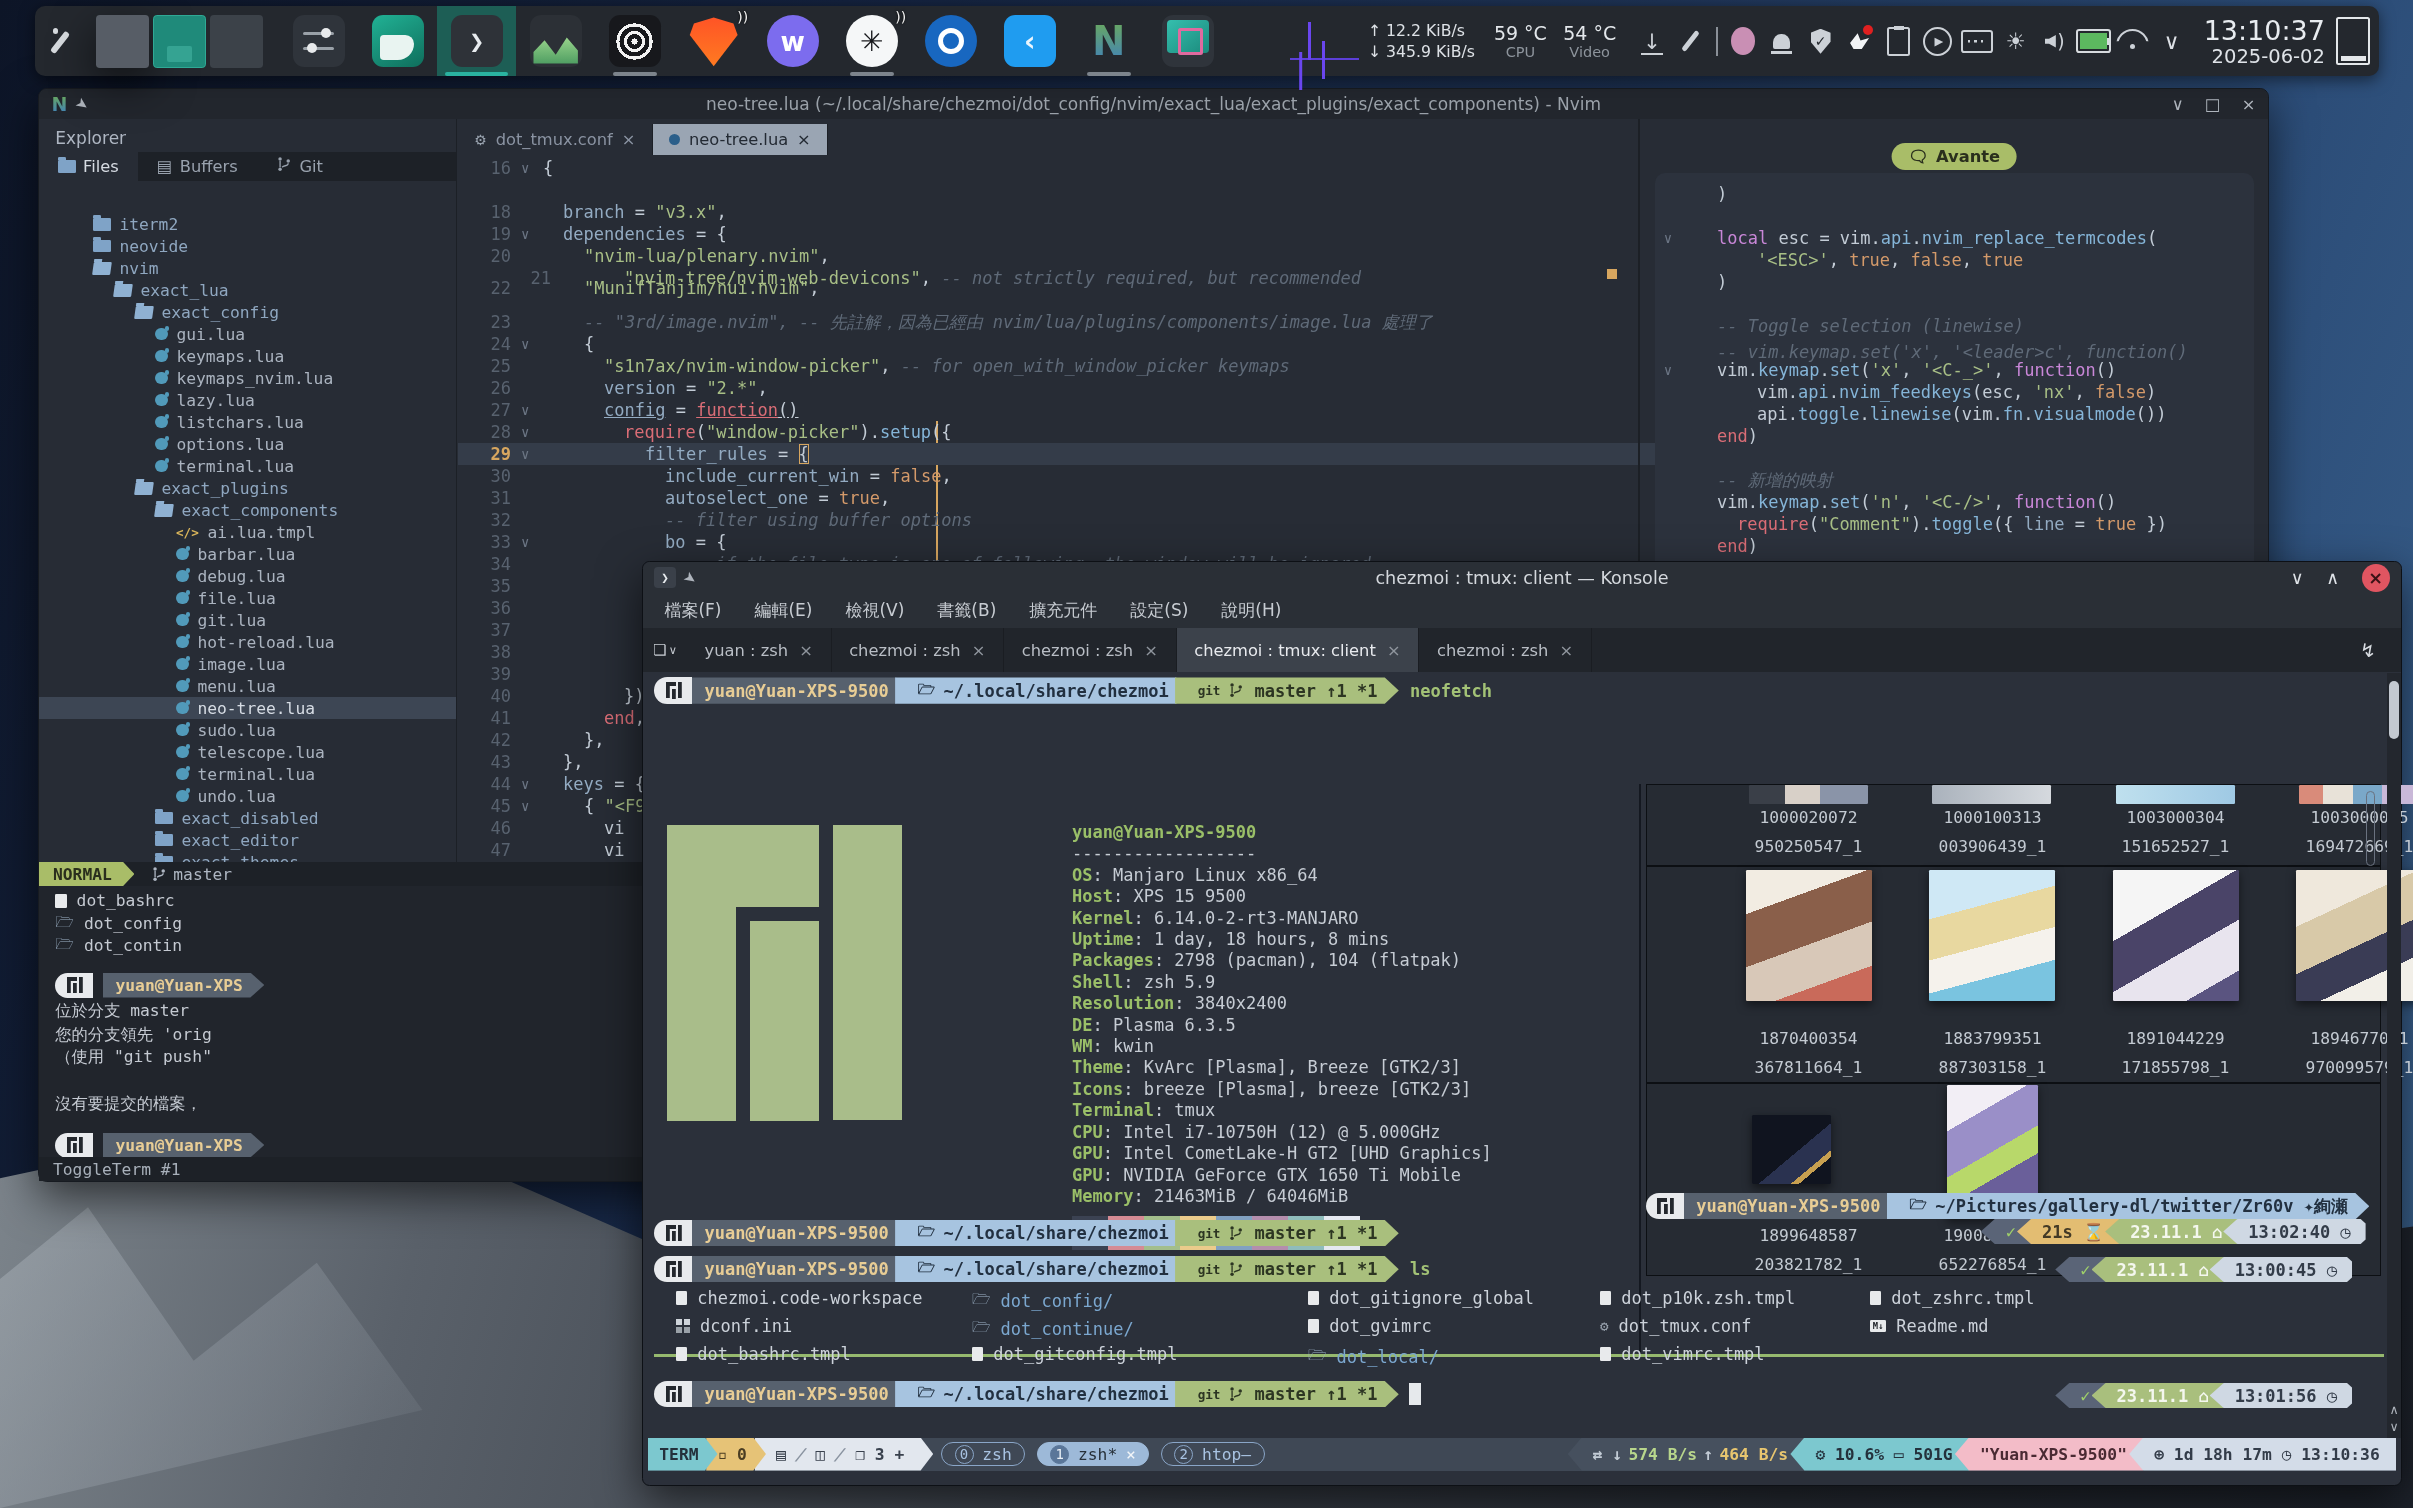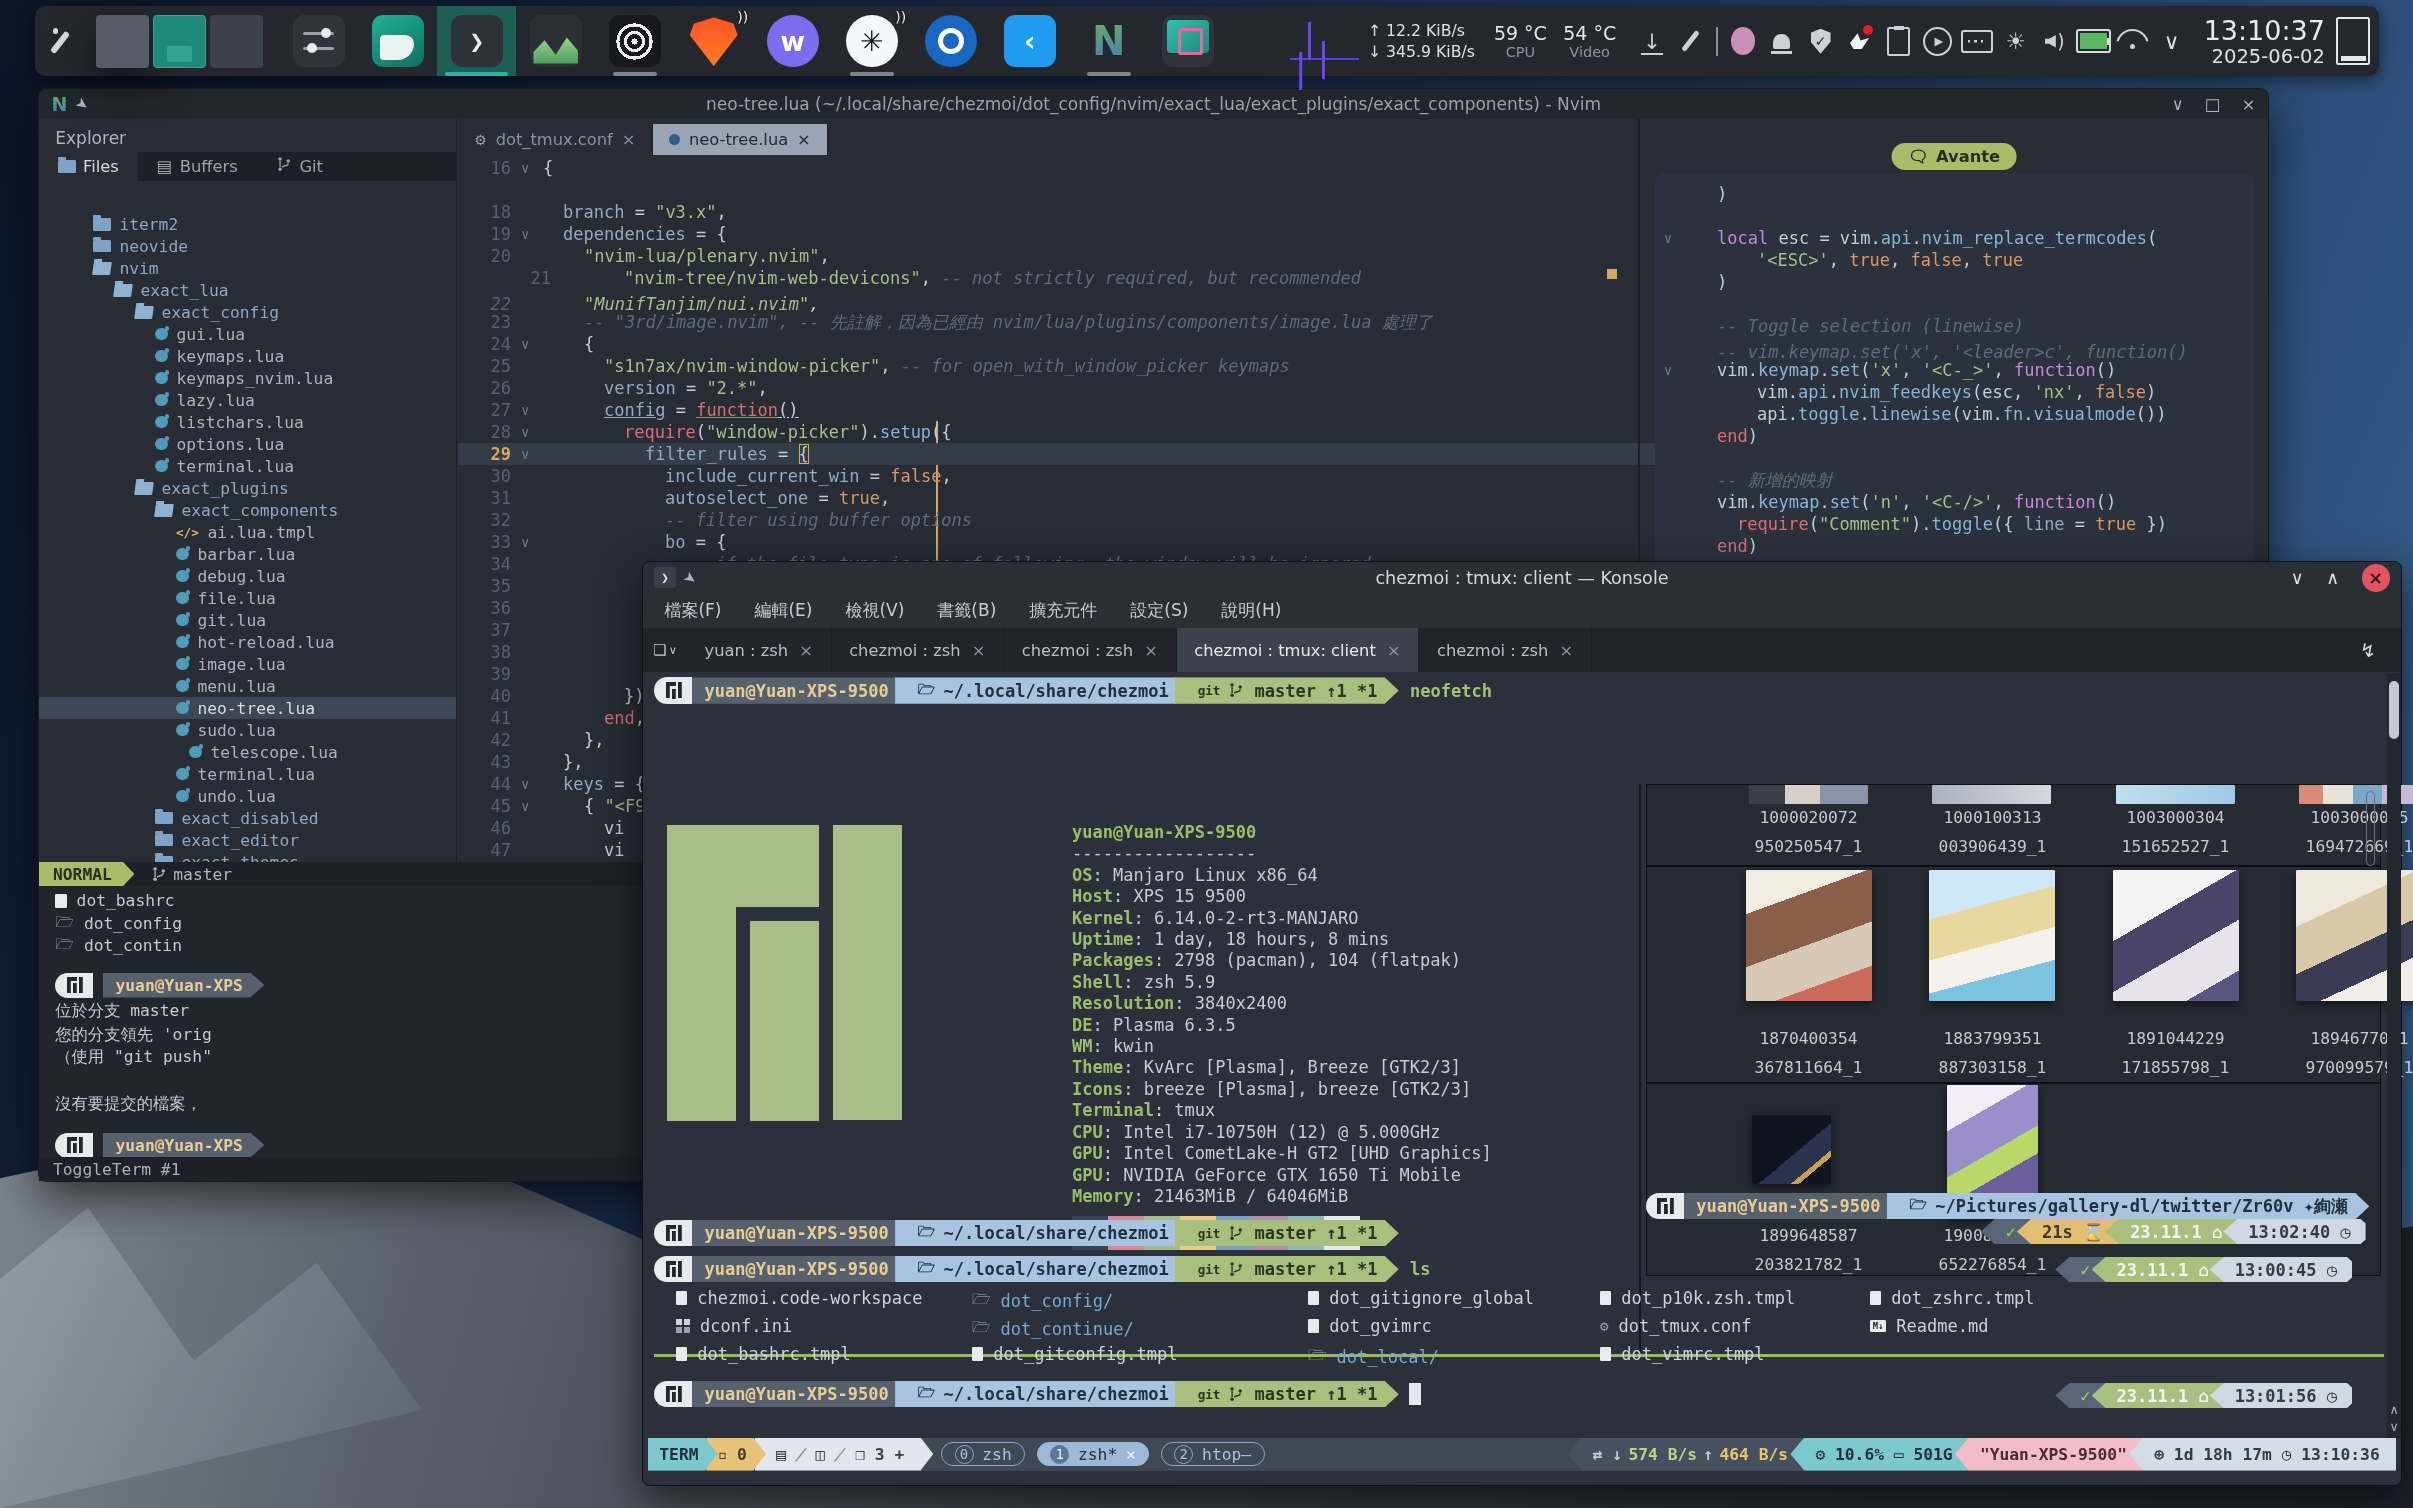--- a/index.html
+++ b/index.html
@@ -391,21 +391,21 @@
           <span class="lbl">menu.lua</span>
         </div>
         <div class="trow sel fileitem" style="top: 510px; padding-left: 137px;">
           <span class="ic ic-lua"></span>
           <span class="lbl">neo-tree.lua</span>
         </div>
         <div class="trow fileitem" style="top: 532px; padding-left: 137px;">
           <span class="ic ic-lua"></span>
           <span class="lbl">sudo.lua</span>
         </div>
-        <div class="trow fileitem" style="top: 554px; padding-left: 137px; margin-left: 13px;">
+        <div class="trow fileitem" style="top: 554px; padding-left: 137px;">
           <span class="ic ic-lua"></span>
           <span class="lbl">telescope.lua</span>
         </div>
         <div class="trow fileitem" style="top: 576px; padding-left: 137px;">
           <span class="ic ic-lua"></span>
           <span class="lbl">terminal.lua</span>
         </div>
         <div class="trow fileitem" style="top: 598px; padding-left: 137px;">
           <span class="ic ic-lua"></span>
           <span class="lbl">undo.lua</span>
@@ -490,21 +490,21 @@
         <span class="x">×</span>
       </div>
     </div>
   <div class="code">
       <div class="scopebar" style="top: 264px; height: 509px;"></div>
       <div class="cline" style="top: 0px;"><span class="gut">16</span><span class="fold">∨</span><span class="src" style="left: 85px;"><span class="w">{</span></span></div>
       <div class="cline" style="top: 44px;"><span class="gut">18</span><span class="src" style="left: 105px;"><span class="p">branch</span><span class="w"> = </span><span class="s">"v3.x"</span><span class="w">,</span></span></div>
       <div class="cline" style="top: 66px;"><span class="gut">19</span><span class="fold">∨</span><span class="src" style="left: 105px;"><span class="p">dependencies</span><span class="w"> = {</span></span></div>
       <div class="cline" style="top: 88px;"><span class="gut">20</span><span class="src" style="left: 126px;"><span class="s">"nvim-lua/plenary.nvim"</span><span class="w">,</span></span></div>
       <div class="cline" style="top: 110px; margin-left: 40px;"><span class="gut">21</span><span class="src" style="left: 126px;"><span class="s">"nvim-tree/nvim-web-devicons"</span><span class="w">, </span><span class="cm">-- not strictly required, but recommended</span></span></div>
-      <div class="cline" style="top: 136px; font-style: italic;"><span class="gut">22</span><span class="src" style="left: 126px;"><span class="s">"MunifTanjim/nui.nvim"</span><span class="w">,</span></span></div>
+      <div class="cline" style="top: 120px;"><span class="gut">22</span><span class="src" style="left: 126px;"><span class="s">"MunifTanjim/nui.nvim"</span><span class="w">,</span></span></div>
       <div class="cline" style="top: 154px;"><span class="gut">23</span><span class="src" style="left: 126px;"><span class="cm">-- "3rd/image.nvim", -- 先註解，因為已經由 nvim/lua/plugins/components/image.lua 處理了</span></span></div>
       <div class="cline" style="top: 176px;"><span class="gut">24</span><span class="fold">∨</span><span class="src" style="left: 126px;"><span class="w">{</span></span></div>
       <div class="cline" style="top: 198px;"><span class="gut">25</span><span class="src" style="left: 146px;"><span class="s">"s1n7ax/nvim-window-picker"</span><span class="w">, </span><span class="cm">-- for open_with_window_picker keymaps</span></span></div>
       <div class="cline" style="top: 220px;"><span class="gut">26</span><span class="src" style="left: 146px;"><span class="p">version</span><span class="w"> = </span><span class="s">"2.*"</span><span class="w">,</span></span></div>
       <div class="cline" style="top: 242px;"><span class="gut">27</span><span class="fold">∨</span><span class="src" style="left: 146px;"><span class="pu">config</span><span class="w"> = </span><span class="ru">function</span><span class="wu">()</span></span></div>
       <div class="cline" style="top: 264px;"><span class="gut">28</span><span class="fold">∨</span><span class="src" style="left: 166px;"><span class="r">require</span><span class="w">(</span><span class="s">"window-picker"</span><span class="w">).</span><span class="b">setup</span><span class="w">({</span></span></div>
       <div class="cline cl" style="top: 286px;"><span class="gut">29</span><span class="fold">∨</span><span class="src" style="left: 187px;"><span class="p">filter_rules</span><span class="w"> = </span><span class="cur">{</span></span></div>
       <div class="cline" style="top: 308px;"><span class="gut">30</span><span class="src" style="left: 207px;"><span class="p">include_current_win</span><span class="w"> = </span><span class="o">false</span><span class="w">,</span></span></div>
       <div class="cline" style="top: 330px;"><span class="gut">31</span><span class="src" style="left: 207px;"><span class="p">autoselect_one</span><span class="w"> = </span><span class="o">true</span><span class="w">,</span></span></div>
       <div class="cline" style="top: 352px;"><span class="gut">32</span><span class="src" style="left: 207px;"><span class="cm">-- filter using buffer options</span></span></div>

